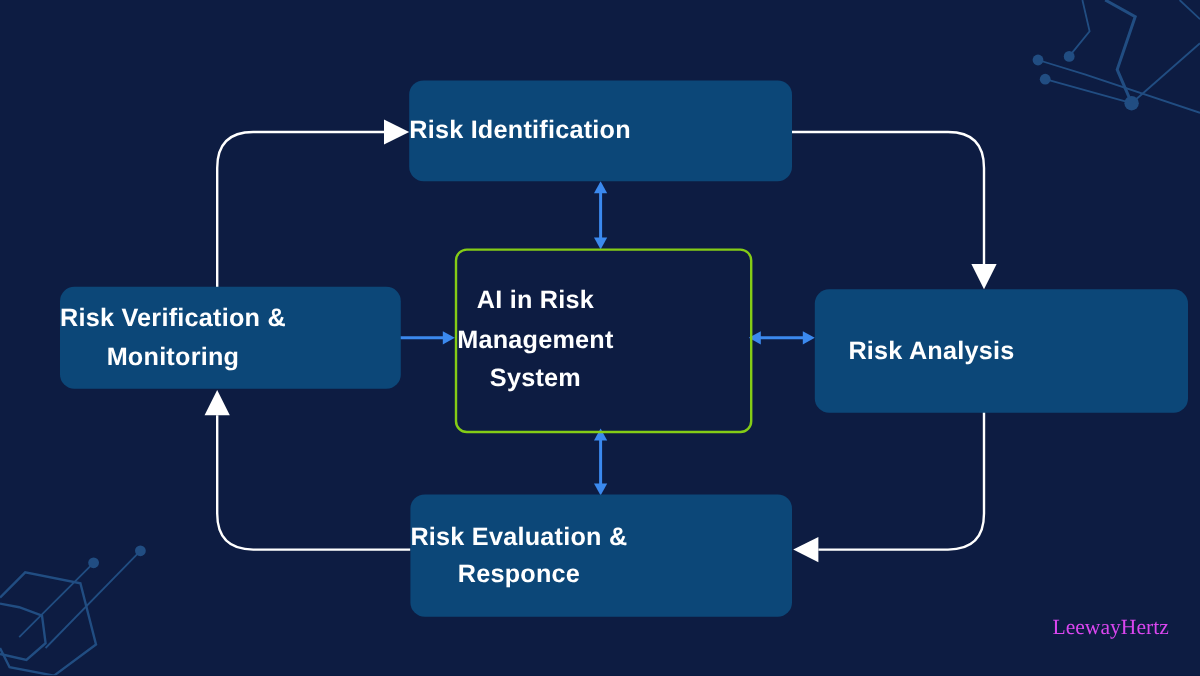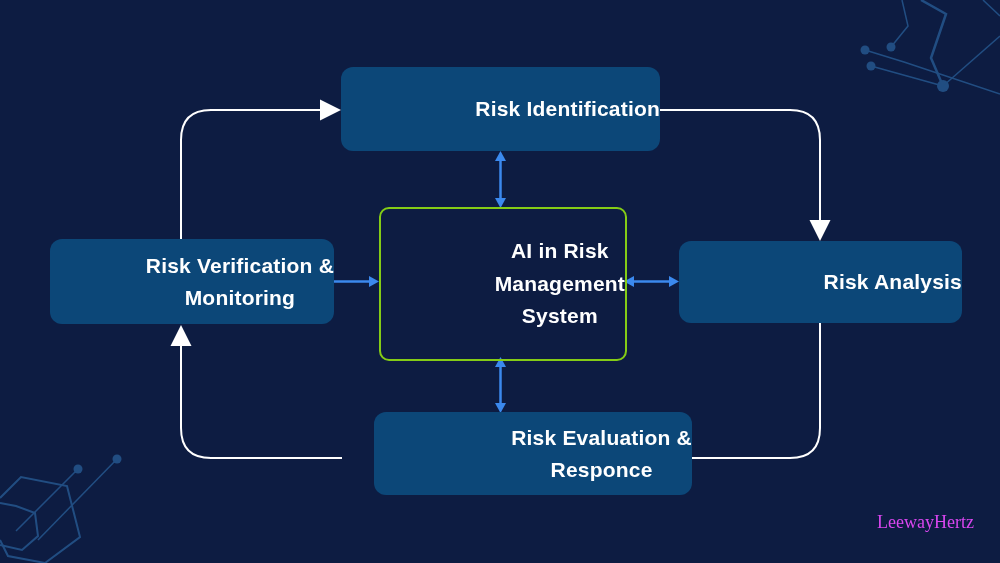--- a/index.html
+++ b/index.html
@@ -13,34 +13,34 @@
   }
   .overlay {
     position: absolute;
     left: 0; top: 0;
     width: 1000px; height: 563px;
   }
   .node {
     position: absolute;
     display: flex;
     align-items: center;
-    justify-content: flex-end;
+    justify-content: flex-start;
     text-align: center;
     color: #ffffff;
     font-size: 21px;
     font-weight: 700;
     line-height: 1.5;
     border-radius: 12px;
     background: #0c4778;
     white-space: pre-line;
     letter-spacing: 0.2px;
   }
   #node-top    { left: 341px; top: 67px;  width: 319px; height: 84px; }
-  #node-right  { left: 679px; top: 241px; width: 283px; height: 82px; }
-  #node-bottom { left: 342px; top: 412px; width: 318px; height: 83px; margin-left: 32px; }
+  #node-right  { left: 679px; top: 241px; width: 283px; height: 103px; padding-left: 28px; }
+  #node-bottom { left: 342px; top: 412px; width: 318px; height: 102px; }
   #node-left   { left: 38px;  top: 239px; width: 284px; height: 85px; margin-left: 12px; }
   #node-center {
     left: 379px; top: 207px; width: 244px; height: 150px;
     background: transparent;
     border: 2px solid #84cc16;
     border-radius: 10px;
     line-height: 1.57;
   }
   .watermark {
     position: absolute;

